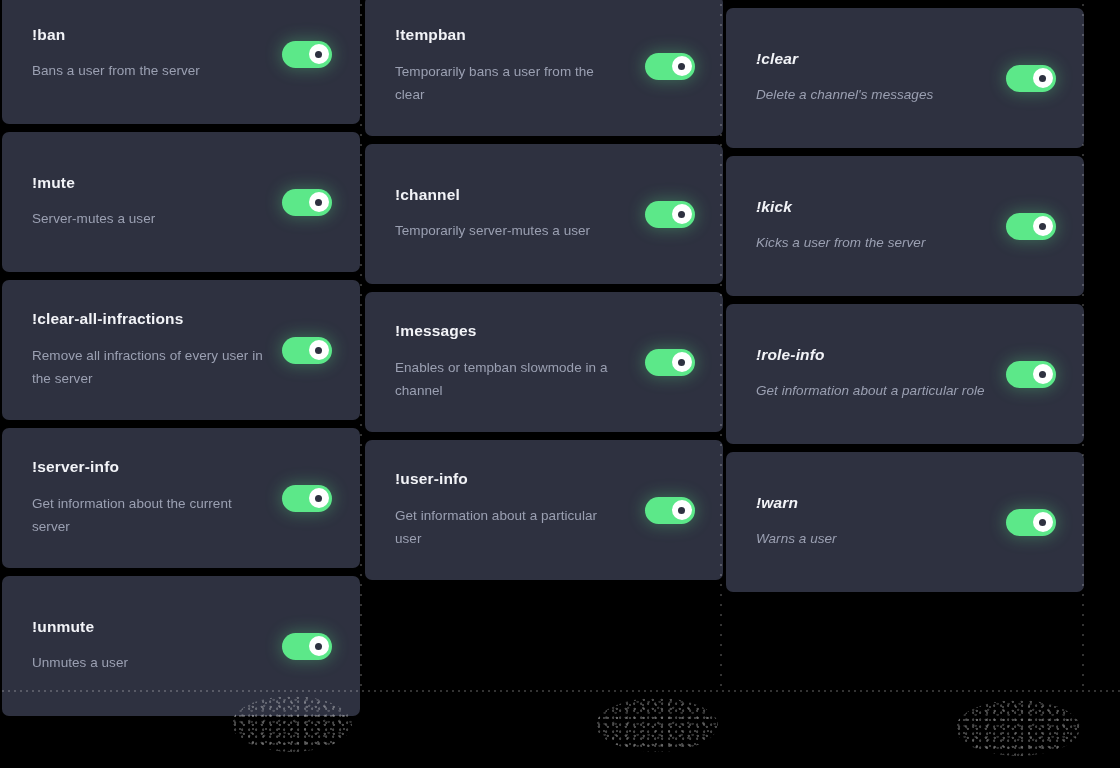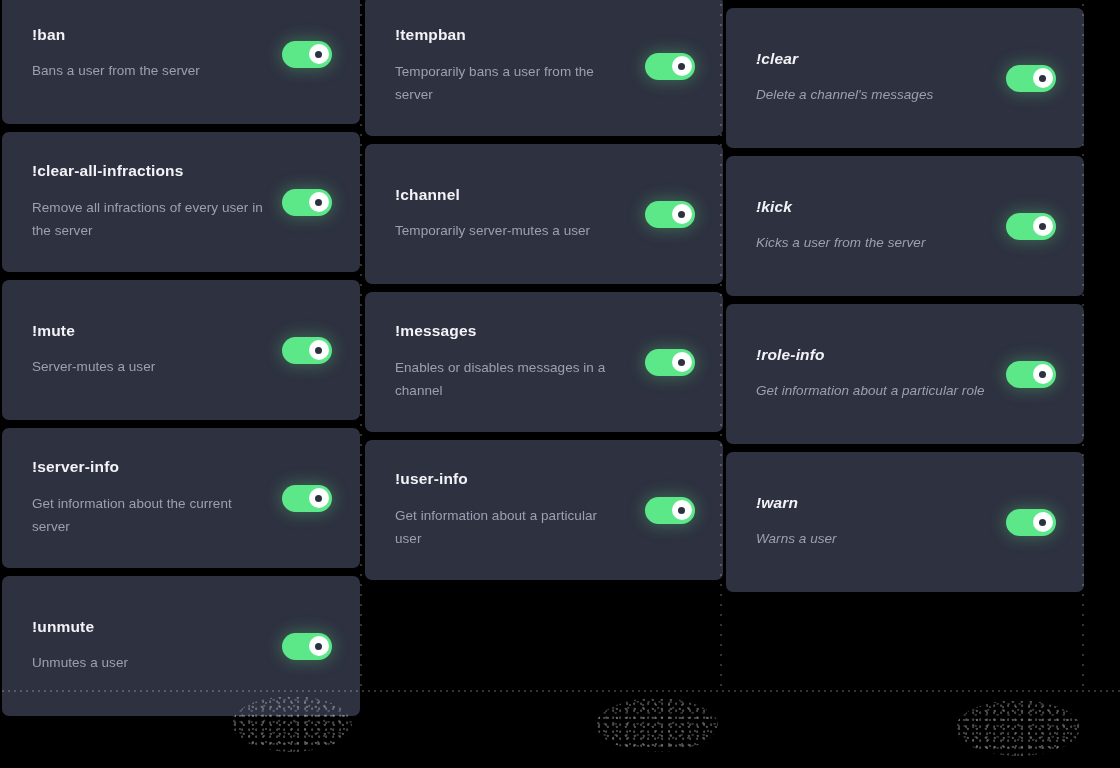--- a/index.html
+++ b/index.html
@@ -158,44 +158,44 @@
       </div>
       <div class="toggle-wrap">
         <div class="toggle">
           <div class="knob"></div>
         </div>
       </div>
     </div>
 
     <div class="card card-h140">
       <div class="card-body">
+        <div class="cmd-title">!mute</div>
+        <div class="cmd-desc">Server-mutes a user</div>
+      </div>
+      <div class="toggle-wrap">
+        <div class="toggle">
+          <div class="knob"></div>
+        </div>
+      </div>
+    </div>
+
+    <div class="card card-h140">
+      <div class="card-body">
         <div class="cmd-title">!clear-all-infractions</div>
         <div class="cmd-desc">Remove all infractions of every user in the server</div>
       </div>
       <div class="toggle-wrap">
         <div class="toggle">
           <div class="knob"></div>
         </div>
       </div>
     </div>
 
     <div class="card card-h140">
       <div class="card-body">
-        <div class="cmd-title">!mute</div>
-        <div class="cmd-desc">Server-mutes a user</div>
-      </div>
-      <div class="toggle-wrap">
-        <div class="toggle">
-          <div class="knob"></div>
-        </div>
-      </div>
-    </div>
-
-    <div class="card card-h140">
-      <div class="card-body">
         <div class="cmd-title">!server-info</div>
         <div class="cmd-desc">Get information about the current server</div>
       </div>
       <div class="toggle-wrap">
         <div class="toggle">
           <div class="knob"></div>
         </div>
       </div>
     </div>
 
@@ -211,21 +211,21 @@
       </div>
     </div>
 
   </div>
 
   <div class="col col-1">
 
     <div class="card card-h140">
       <div class="card-body">
         <div class="cmd-title">!tempban</div>
-        <div class="cmd-desc">Temporarily bans a user from the server</div>
+        <div class="cmd-desc">Temporarily bans a user from the clear</div>
       </div>
       <div class="toggle-wrap">
         <div class="toggle">
           <div class="knob"></div>
         </div>
       </div>
     </div>
 
 
     <div class="card card-h140">
@@ -236,21 +236,21 @@
       <div class="toggle-wrap">
         <div class="toggle">
           <div class="knob"></div>
         </div>
       </div>
     </div>
 
     <div class="card card-h140">
       <div class="card-body">
         <div class="cmd-title">!messages</div>
-        <div class="cmd-desc">Enables or disables messages in a channel</div>
+        <div class="cmd-desc">Enables or tempban slowmode in a channel</div>
       </div>
       <div class="toggle-wrap">
         <div class="toggle">
           <div class="knob"></div>
         </div>
       </div>
     </div>
 
     <div class="card card-h140">
       <div class="card-body">

